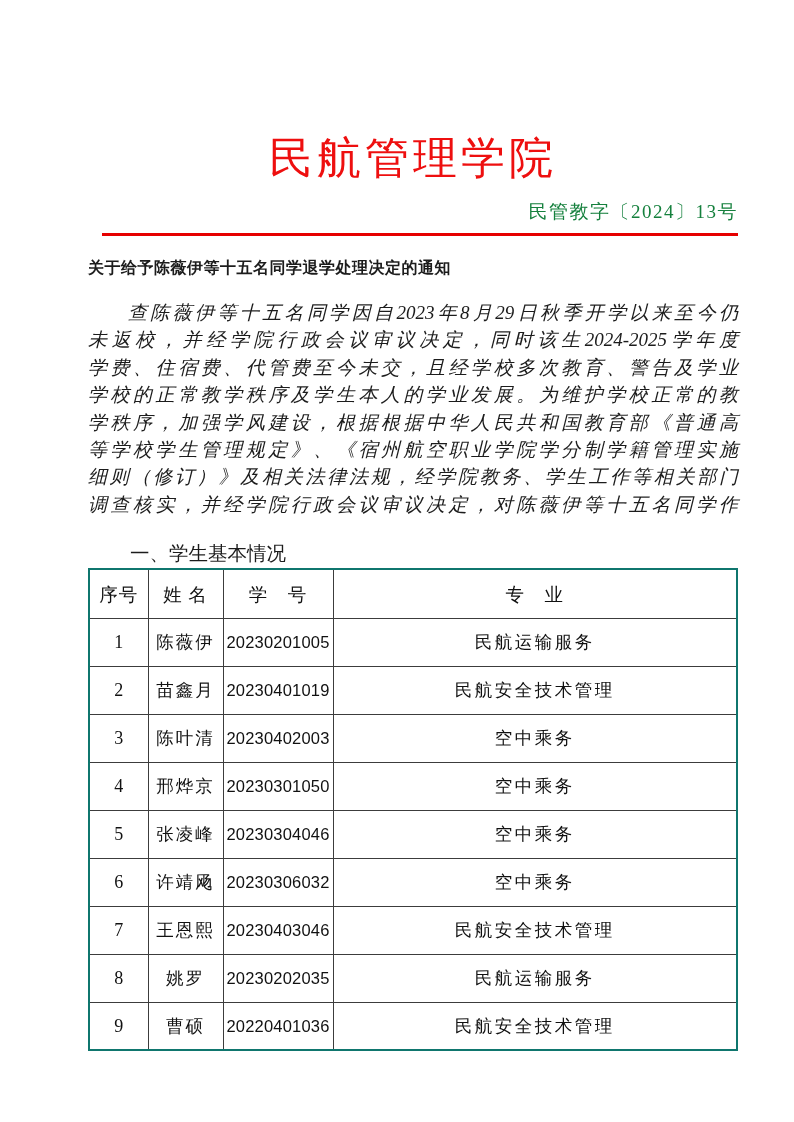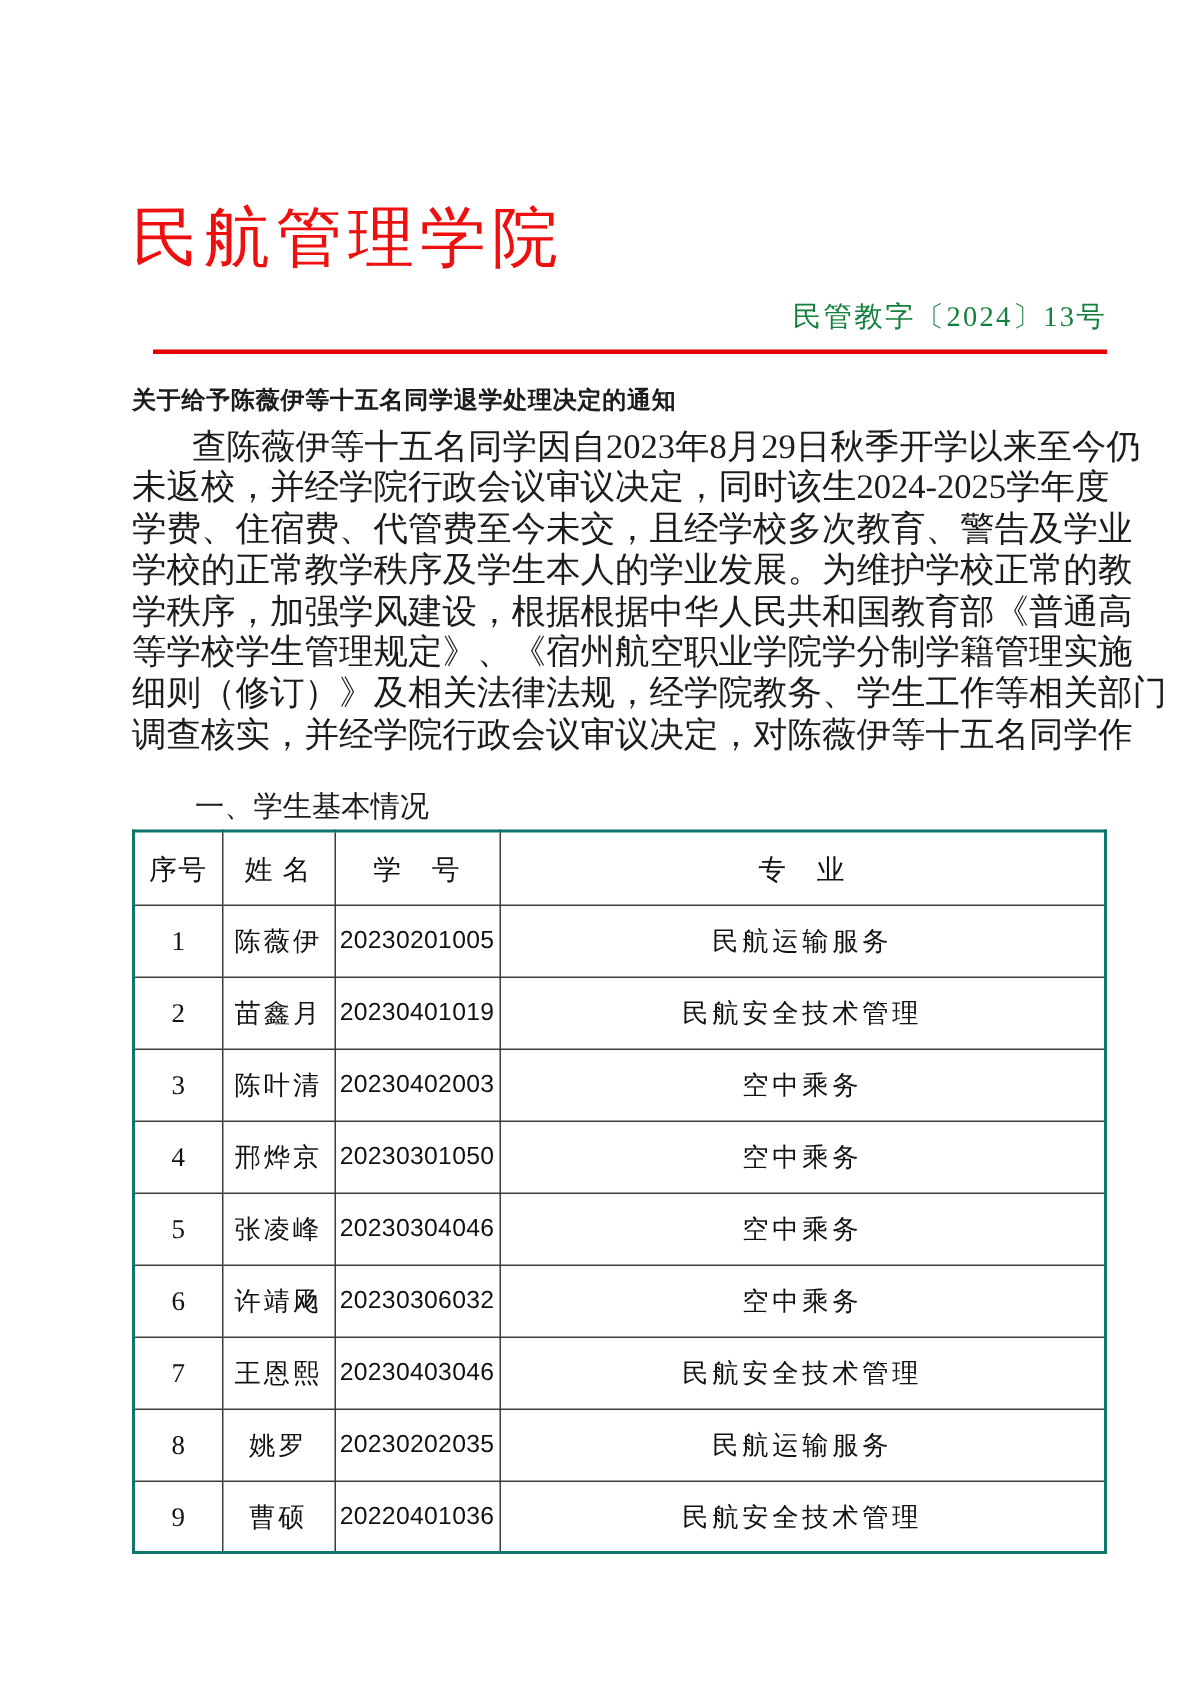--- a/index.html
+++ b/index.html
@@ -14,21 +14,21 @@
   .page {
     width: 650px;
     margin-left: 88px;
     padding-top: 130px;
   }
   .org-title {
     margin: 0;
     font-size: 44px;
     line-height: 58px;
     font-weight: normal;
-    text-align: left;
+    text-align: center;
     letter-spacing: 4px;
     color: #ee0f0f;
   }
   .doc-number {
     margin-top: 11px;
     font-size: 19px;
     line-height: 25px;
     text-align: right;
     letter-spacing: 1.5px;
     color: #15803d;
@@ -41,22 +41,23 @@
     width: calc(100% - 14px);
   }
   .notice-title {
     margin: 17px 0 0 0;
     font-size: 16px;
     line-height: 30px;
     font-weight: bold;
     letter-spacing: 0.5px;
   }
   .body-text {
-    margin-top: 1px;
-    font-size: 23px;
+    margin-top: 16px;
+    font-size: 19px;
+    font-style: italic;
   }
   .bline {
     line-height: 27.4px;
     text-align: justify;
     text-align-last: justify;
     white-space: nowrap;
   }
   .bline.first { text-indent: 40px; }
   .bline.last { text-align-last: left; white-space: normal; }
   .section-heading {

